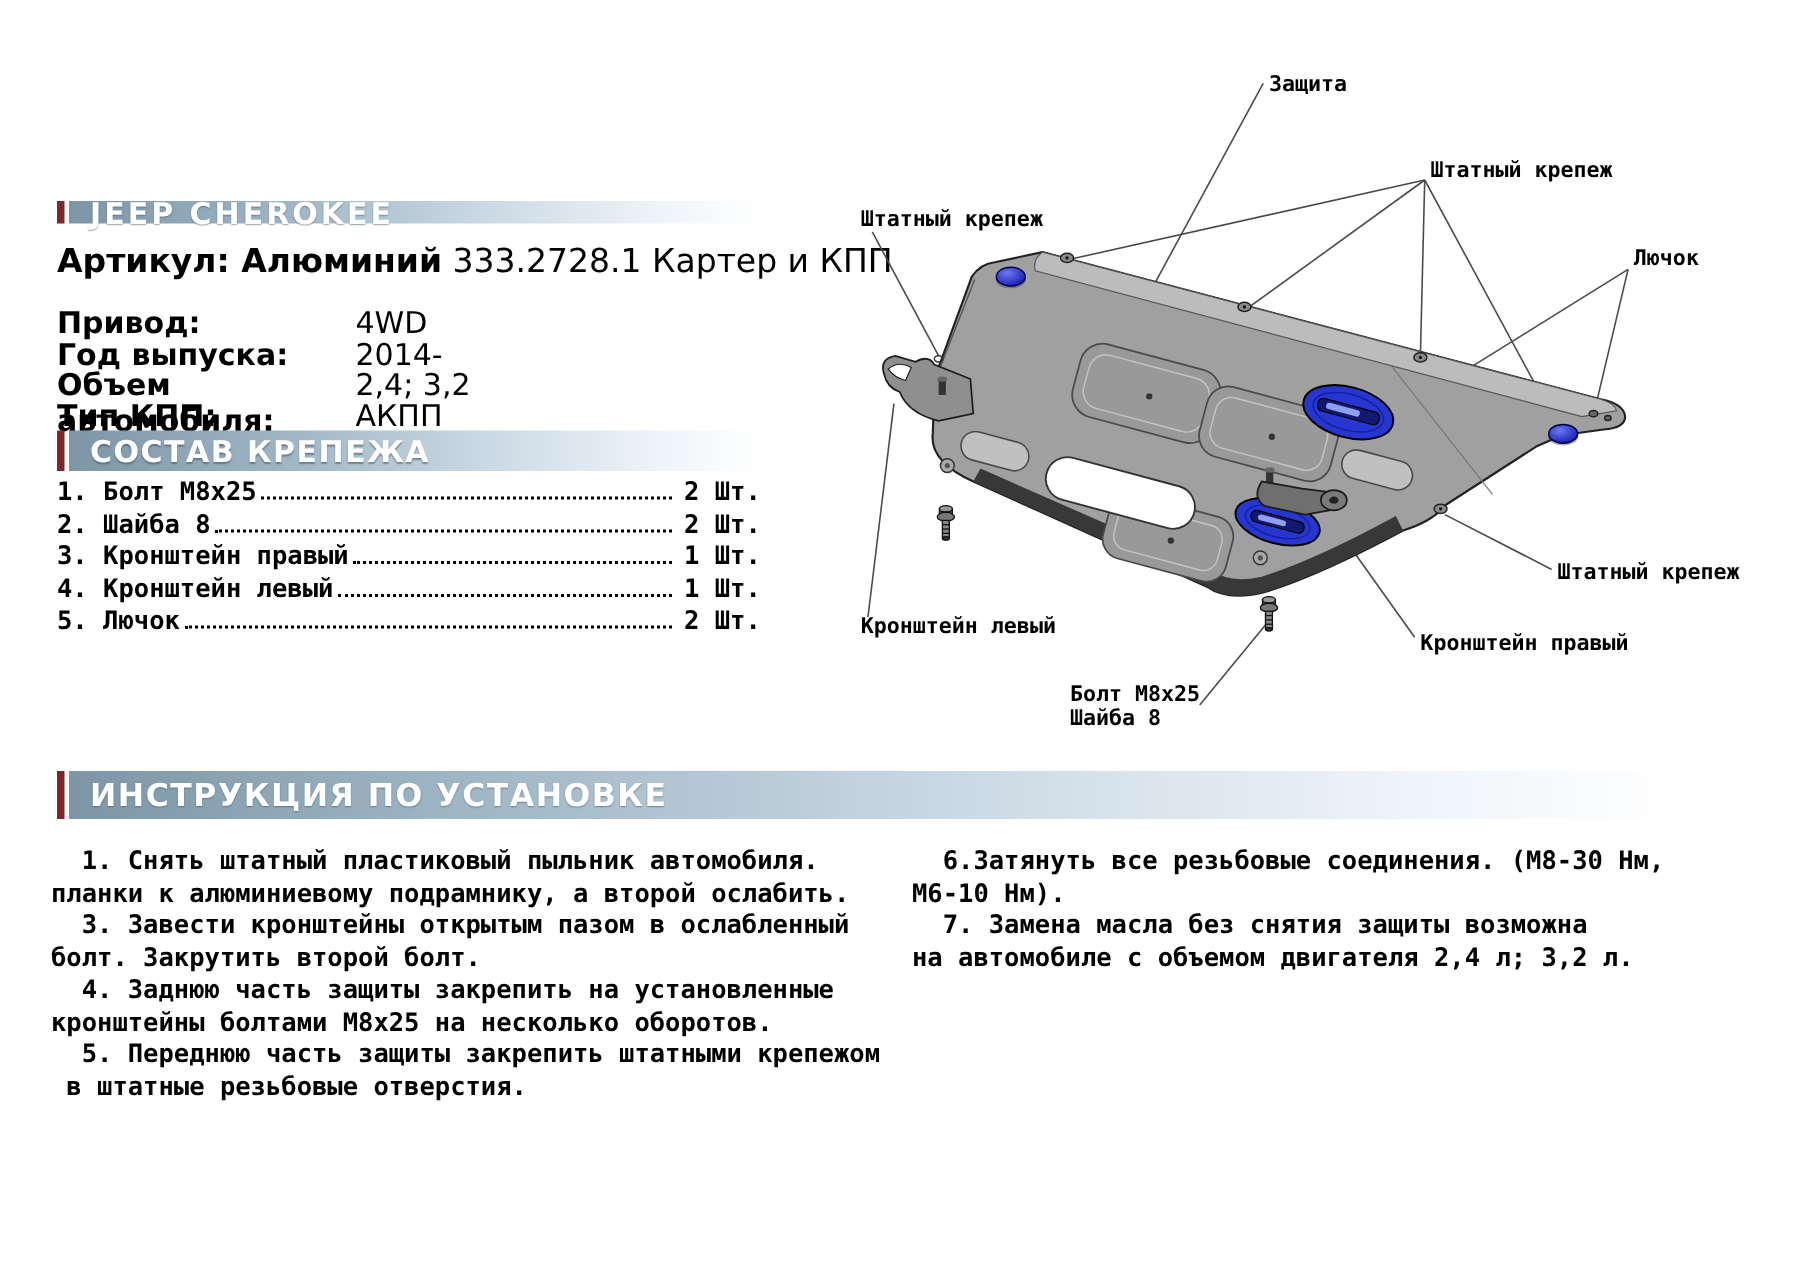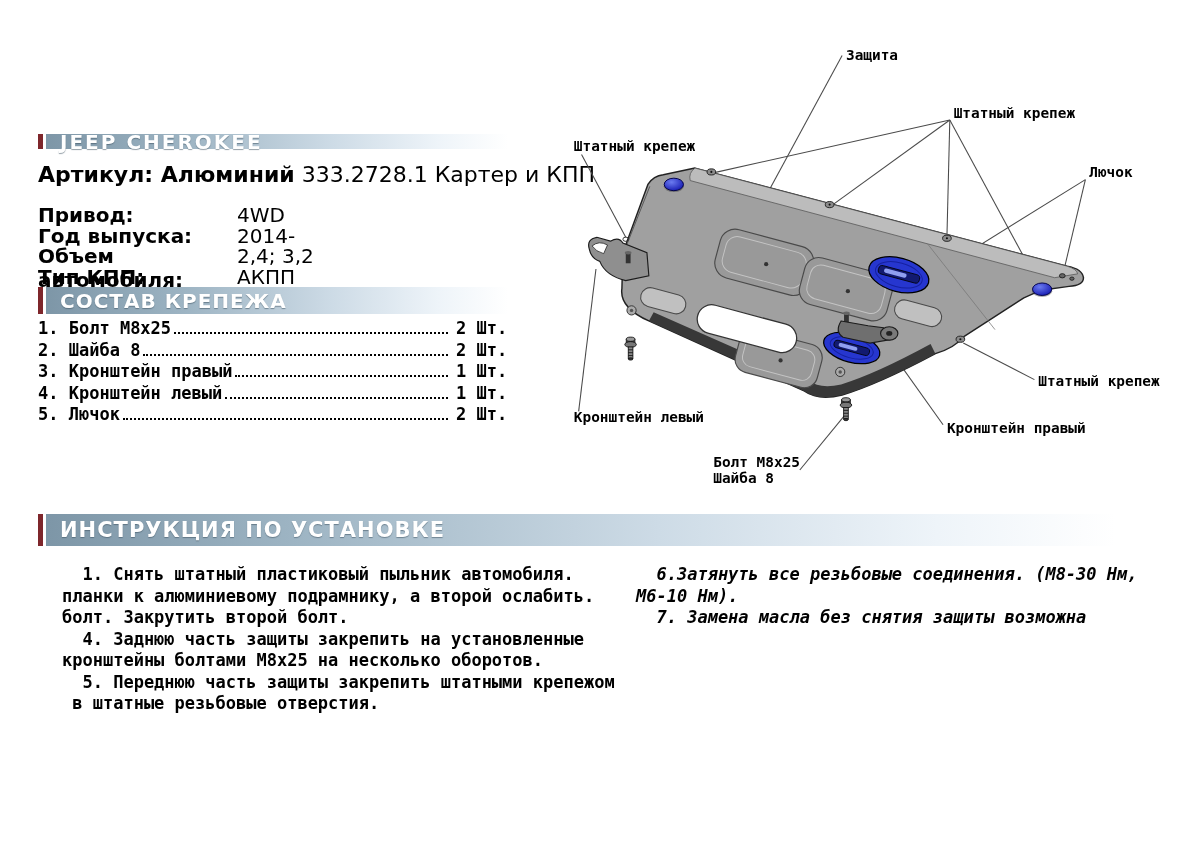--- a/index.html
+++ b/index.html
@@ -20,21 +20,21 @@
   .specrow .lab{font-weight:bold;width:199px;flex:0 0 auto;}
   .specrow .val{font-weight:normal;}
   
   .partrow{display:flex;align-items:baseline;height:21.6px;
       font-family:"DejaVu Sans Mono",monospace;font-weight:bold;font-size:17px;}
   .partrow .pname{white-space:pre;}
   .partrow .leader{flex:1;border-bottom:2px dotted #000;margin:0 8px 4px 3px;}
   .partrow .qty{width:58px;flex:0 0 auto;white-space:nowrap;}
   
   .instrcol{position:absolute;font-family:"DejaVu Sans Mono",monospace;
-      font-weight:bold;font-size:17px;line-height:21.5px;margin-left:28px;}
+      font-weight:bold;font-size:17px;line-height:21.5px;}
   .instrcol div{white-space:pre;}
   
   svg text{font-family:"DejaVu Sans Mono",monospace;font-weight:bold;font-size:15px;fill:#000;}
 </style>
 </head>
 <body>
 
 <div id="page">
 
   <div class="bar" style="left:38px;top:134px;width:470px;height:15px;">
@@ -267,25 +267,27 @@
   <div class="bar" style="left:38px;top:514px;width:1122px;height:32px;">
     <div class="redstripe"></div>
     <div class="barbody" style="background:linear-gradient(90deg,#7d96a7 0%,#9db4c3 22%,#cddbe6 55%,#eef4f9 80%,#ffffff 96%);">
       <span class="bartext" style="font-size:21px;letter-spacing:1px;">ИНСТРУКЦИЯ ПО УСТАНОВКЕ</span>
     </div>
   </div>
 
   <div class="instrcol" style="left:34px;top:564px;width:576px;">
     <div>  1. Снять штатный пластиковый пыльник автомобиля.</div>
     <div>планки к алюминиевому подрамнику, а второй ослабить.</div>
+    <div>  3. Завести кронштейны открытым пазом в ослабленный</div>
     <div>болт. Закрутить второй болт.</div>
     <div>  4. Заднюю часть защиты закрепить на установленные</div>
     <div>кронштейны болтами М8х25 на несколько оборотов.</div>
     <div>  5. Переднюю часть защиты закрепить штатными крепежом</div>
     <div> в штатные резьбовые отверстия.</div>
   </div>
-  <div class="instrcol" style="left:608px;top:564px;width:560px;font-style:italic;">
+  <div class="instrcol" style="left:608px;top:564px;width:560px;">
     <div>  6.Затянуть все резьбовые соединения. (М8-30 Нм,</div>
     <div>М6-10 Нм).</div>
     <div>  7. Замена масла без снятия защиты возможна</div>
+    <div>на автомобиле с объемом двигателя 2,4 л; 3,2 л.</div>
   </div>
 
 </div>
 
 </body></html>

